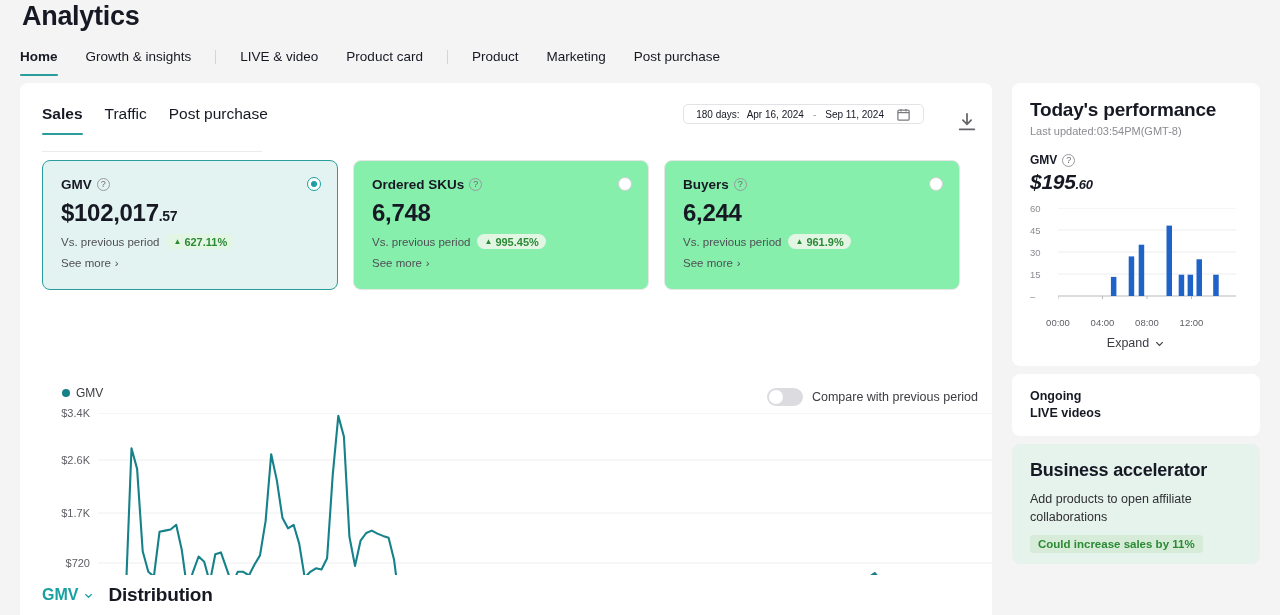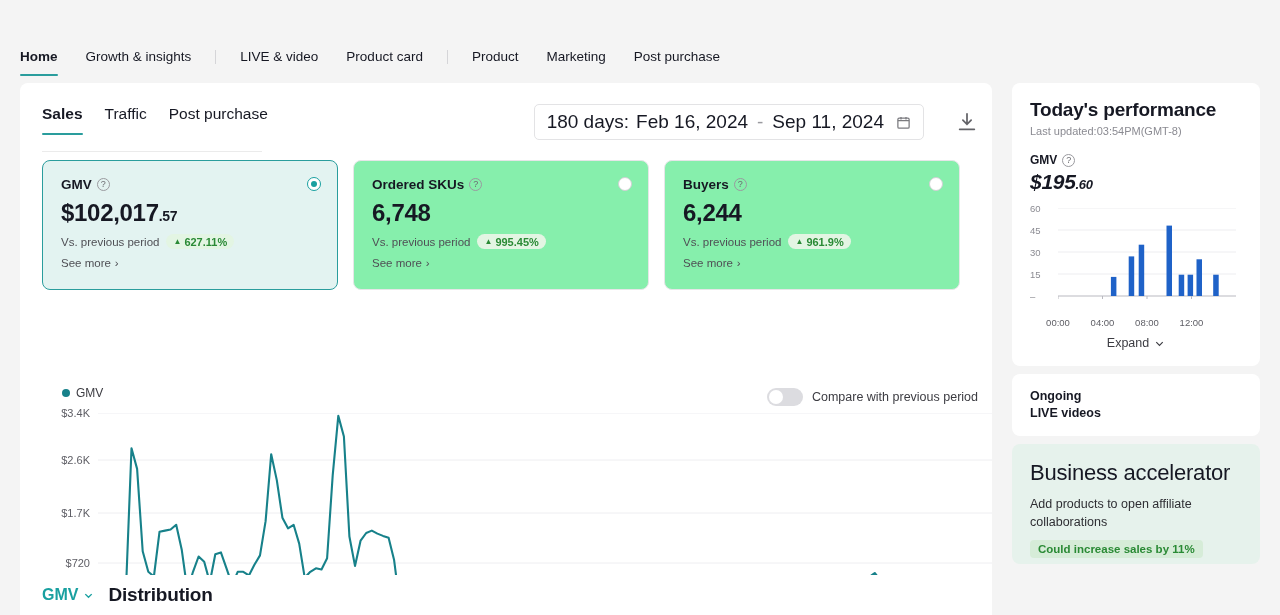--- a/index.html
+++ b/index.html
@@ -52,23 +52,23 @@
   .subtab.active::after {
     content:""; position:absolute; left:0; right:0; bottom:0;
     height: 2.5px; background:#2a9d9d; border-radius:2px;
   }
   .subtab-rule {
     position:absolute; left:22px; top:68px; width:220px; height:1px; background:#ebebeb;
   }
 
   .daterange {
     position: absolute; right: 68px; top: 21px;
-    height: 36px; display: flex; align-items: center; gap: 7px;
+    height: 20px; display: flex; align-items: center; gap: 7px;
     padding: 0 12px; border: 1px solid #e3e3e5; border-radius: 5px;
-    font-size: 19px; background: #fff; cursor: pointer;
+    font-size: 10px; background: #fff; cursor: pointer;
   }
   .daterange .label { color: #161823; }
   .daterange .dash { color: #9a9a9f; padding: 0 2px; }
   .cal-icon { width: 15px; height: 15px; margin-left: 5px; opacity: .75; }
   .download-btn {
     position:absolute; right: 14px; top: 28px; width: 22px; height: 22px;
     cursor:pointer; opacity:.8;
   }
 
   
@@ -167,33 +167,34 @@
     display:flex; align-items:center; justify-content:center; gap:5px;
     font-size:12.5px; color:#3c3c42; margin-top:8px; cursor:pointer;
   }
   .side-card2 {
     background:#fff; border-radius:8px; margin-top:8px; padding:14px 18px; height:62px;
   }
   .ongoing-t { font-size:12.5px; font-weight:700; line-height:17px;}
   .accel-card {
     margin-top:8px; background:#e6f2ec; border-radius:8px; padding:16px 18px; height:120px;
   }
-  .accel-title { font-size:22px; font-weight:400; letter-spacing:-0.2px; }
+  .accel-title { font-size:18px; font-weight:700; letter-spacing:-0.2px; }
   .accel-sub { font-size:12.5px; color:#2e2e33; margin-top:9px; line-height:18px; }
   .accel-pill {
     display:inline-block; margin-top:9px; background:#d6ecd8; color:#2a8a35;
     font-size:11.5px; font-weight:700; border-radius:4px; padding:3px 8px;
   }
   .chev { display:inline-block; }
 </style>
 </head>
 <body>
 
 <div class="page">
 
+  <div class="page-title">Analytics</div>
   <div class="topnav" id="topnav">
       <div class="topnav-item active">Home</div>
       <div class="topnav-item">Growth &amp; insights</div>
       <div class="topnav-sep"></div>
       <div class="topnav-item">LIVE &amp; video</div>
       <div class="topnav-item">Product card</div>
       <div class="topnav-sep"></div>
       <div class="topnav-item">Product</div>
       <div class="topnav-item">Marketing</div>
       <div class="topnav-item">Post purchase</div>
@@ -203,21 +204,21 @@
 
     <div class="subtabs" id="subtabs">
         <div class="subtab active">Sales</div>
         <div class="subtab">Traffic</div>
         <div class="subtab">Post purchase</div>
       </div>
     <div class="subtab-rule"></div>
 
     <div class="daterange">
       <span class="label">180 days:</span>
-      <span>Feb 16, 2024</span>
+      <span>Apr 16, 2024</span>
       <span class="dash">-</span>
       <span>Sep 11, 2024</span>
       <svg class="cal-icon" viewBox="0 0 24 24" fill="none" stroke="#4f4f55" stroke-width="2">
         <rect x="3" y="5" width="18" height="16" rx="2"></rect>
           <path d="M3 9h18M8 3v4M16 3v4"></path>
       </svg>
     </div>
 
     <svg class="download-btn" viewBox="0 0 24 24" fill="none" stroke="#3c3c42" stroke-width="1.9" stroke-linecap="round">
       <path d="M12 3v11M7.5 10l4.5 4.5 4.5-4.5M4 20h16"></path>

